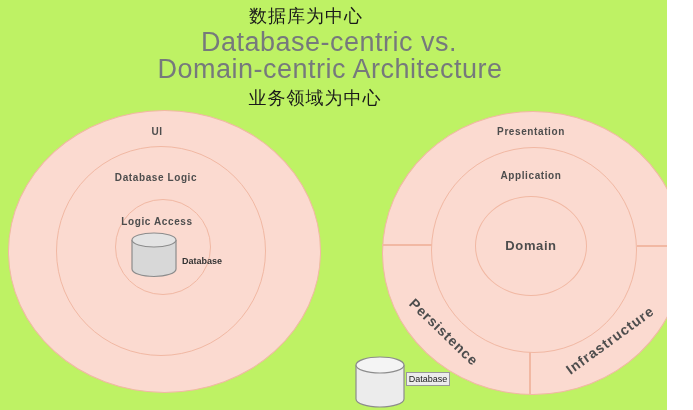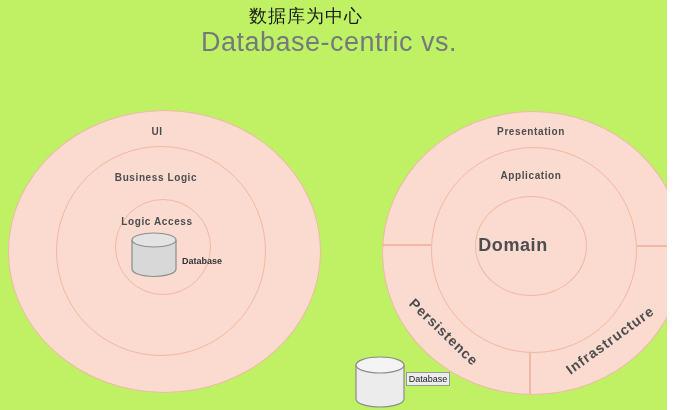--- a/index.html
+++ b/index.html
@@ -26,49 +26,51 @@
   .cyl-label-boxed{font-weight:normal;font-size:9px;color:#222;
     border:1px solid #999;background:var(--cylinder-fill-light,#ececec);padding:1px 2px;}
 </style>
 </head>
 <body>
 
 <div class="stage">
 
   <div class="centered cjk" style="left:306px;top:16px;">数据库为中心</div>
   <div class="centered title" style="left:329px;top:42px;">Database-centric vs.</div>
+  <div class="centered title" style="left:330px;top:69px;">Domain-centric Architecture</div>
+  <div class="centered cjk" style="left:315px;top:98px;">业务领域为中心</div>
 
   <div>
     <div class="ellipse outer" style="left:8px;top:110px;width:313px;height:283px;"></div>
     <div class="ellipse ring" style="left:56px;top:146px;width:210px;height:210px;"></div>
     <div class="ellipse ring" style="left:115px;top:199px;width:96px;height:96px;"></div>
 
     <div class="centered layer-label" style="left:157px;top:131px;">UI</div>
-    <div class="centered layer-label" style="left:156px;top:177px;">Business Logic</div>
+    <div class="centered layer-label" style="left:156px;top:177px;">Database Logic</div>
     <div class="centered layer-label" style="left:157px;top:221px;">Logic Access</div>
 
     <svg class="cyl" style="left:131px;top:232px;" width="46" height="46" viewBox="0 0 46 46">
       <path class="cyl-body" d="M1 8 v29 a22 7.5 0 0 0 44 0 v-29"></path>
       <ellipse class="cyl-top" cx="23" cy="8" rx="22" ry="7"></ellipse>
     </svg>
     <div class="cyl-label" style="left:131px;top:256px;width:46px;">Database</div>
   </div>
 
   <div>
     <div class="ellipse outer" style="left:382px;top:111px;width:302px;height:284px;"></div>
     <div class="ellipse ring" style="left:431px;top:147px;width:206px;height:206px;"></div>
     <div class="ellipse ring" style="left:475px;top:196px;width:112px;height:100px;"></div>
 
     <div class="divider" style="left:382px;top:244px;width:50px;height:1.5px;"></div>
     <div class="divider" style="left:637px;top:245px;width:47px;height:1.5px;"></div>
     <div class="divider" style="left:529px;top:352px;width:1.5px;height:42px;"></div>
 
     <div class="centered layer-label" style="left:531px;top:131px;">Presentation</div>
     <div class="centered layer-label" style="left:531px;top:175px;">Application</div>
-    <div class="centered layer-label" style="left:513px;top:245px;font-size:18px;">Domain</div>
+    <div class="centered layer-label" style="left:531px;top:245px;font-size:13px;">Domain</div>
 
     <div class="centered sector-label" style="left:444px;top:332px;transform:translate(-50%,-50%) rotate(44deg);">Persistence</div>
     <div class="centered sector-label" style="left:610px;top:340px;transform:translate(-50%,-50%) rotate(-36deg);">Infrastructure</div>
 
     <svg class="cyl" style="left:355px;top:356px;" width="50" height="53" viewBox="0 0 50 53">
       <path class="cyl-body-light" d="M1 9 v34 a24 8 0 0 0 48 0 v-34"></path>
       <ellipse class="cyl-top-light" cx="25" cy="9" rx="24" ry="8"></ellipse>
     </svg>
     <div class="cyl-label" style="left:355px;top:374px;width:50px;">
       <span class="cyl-label-boxed">Database</span>

